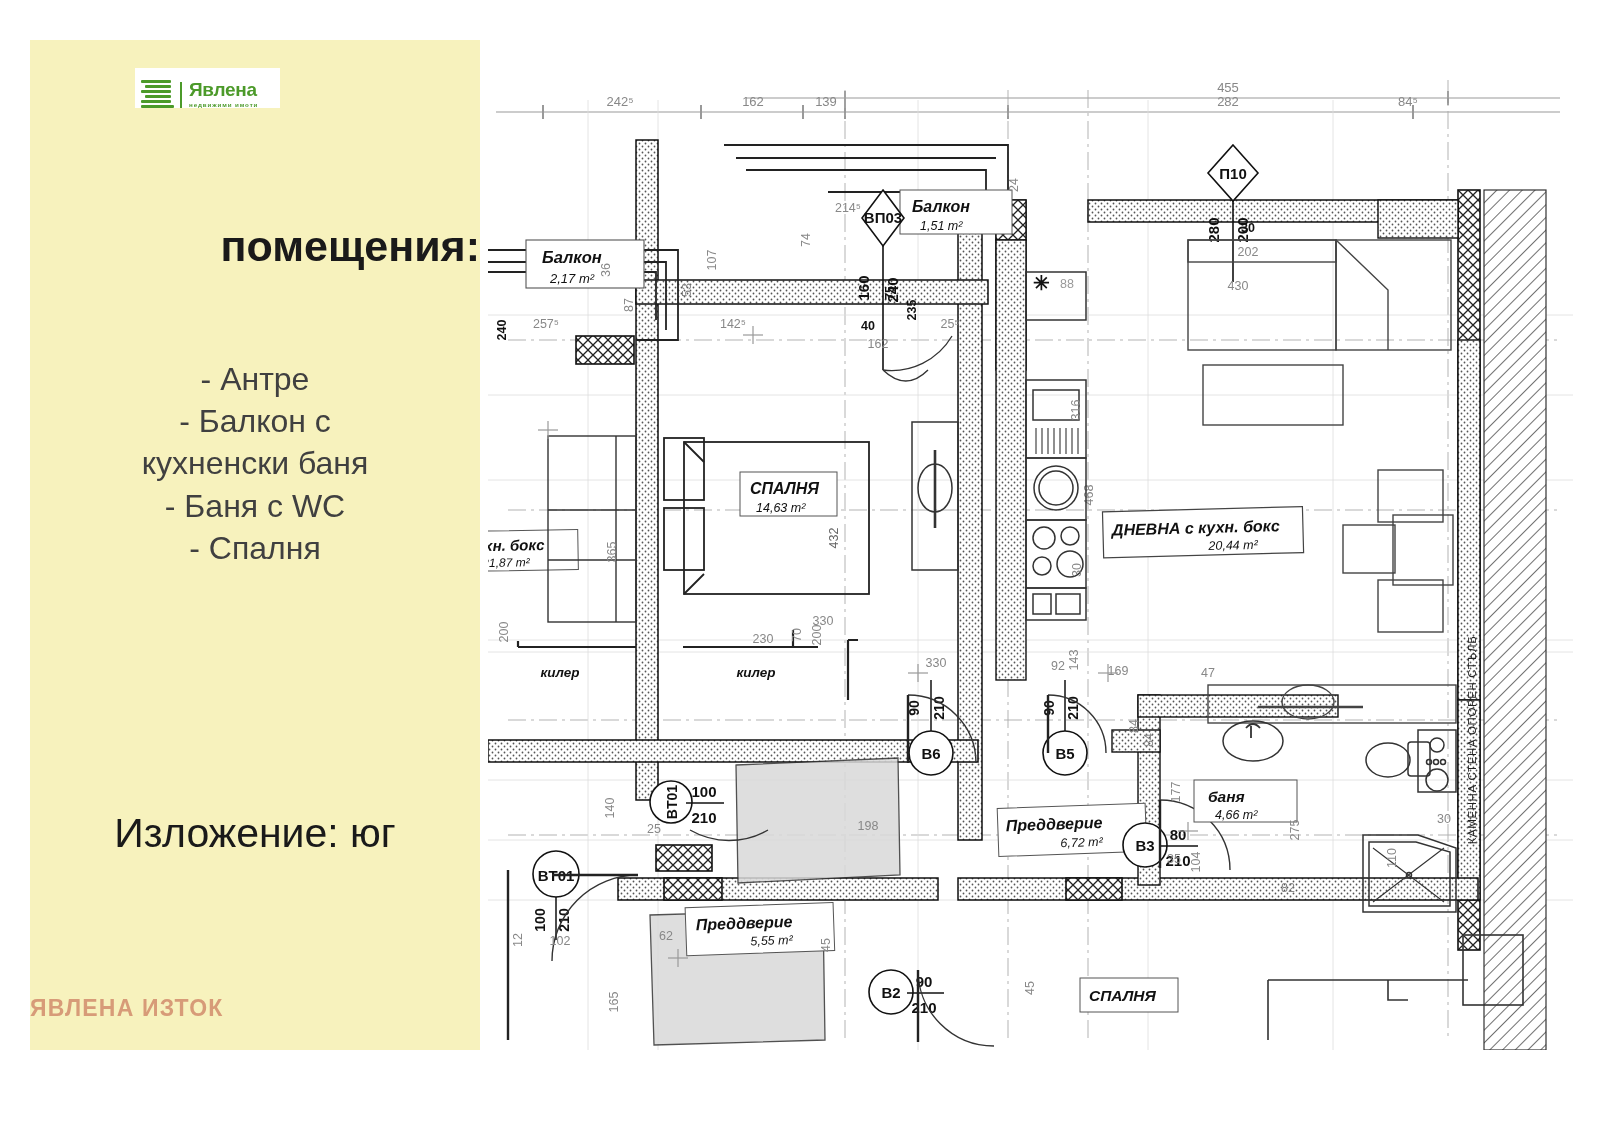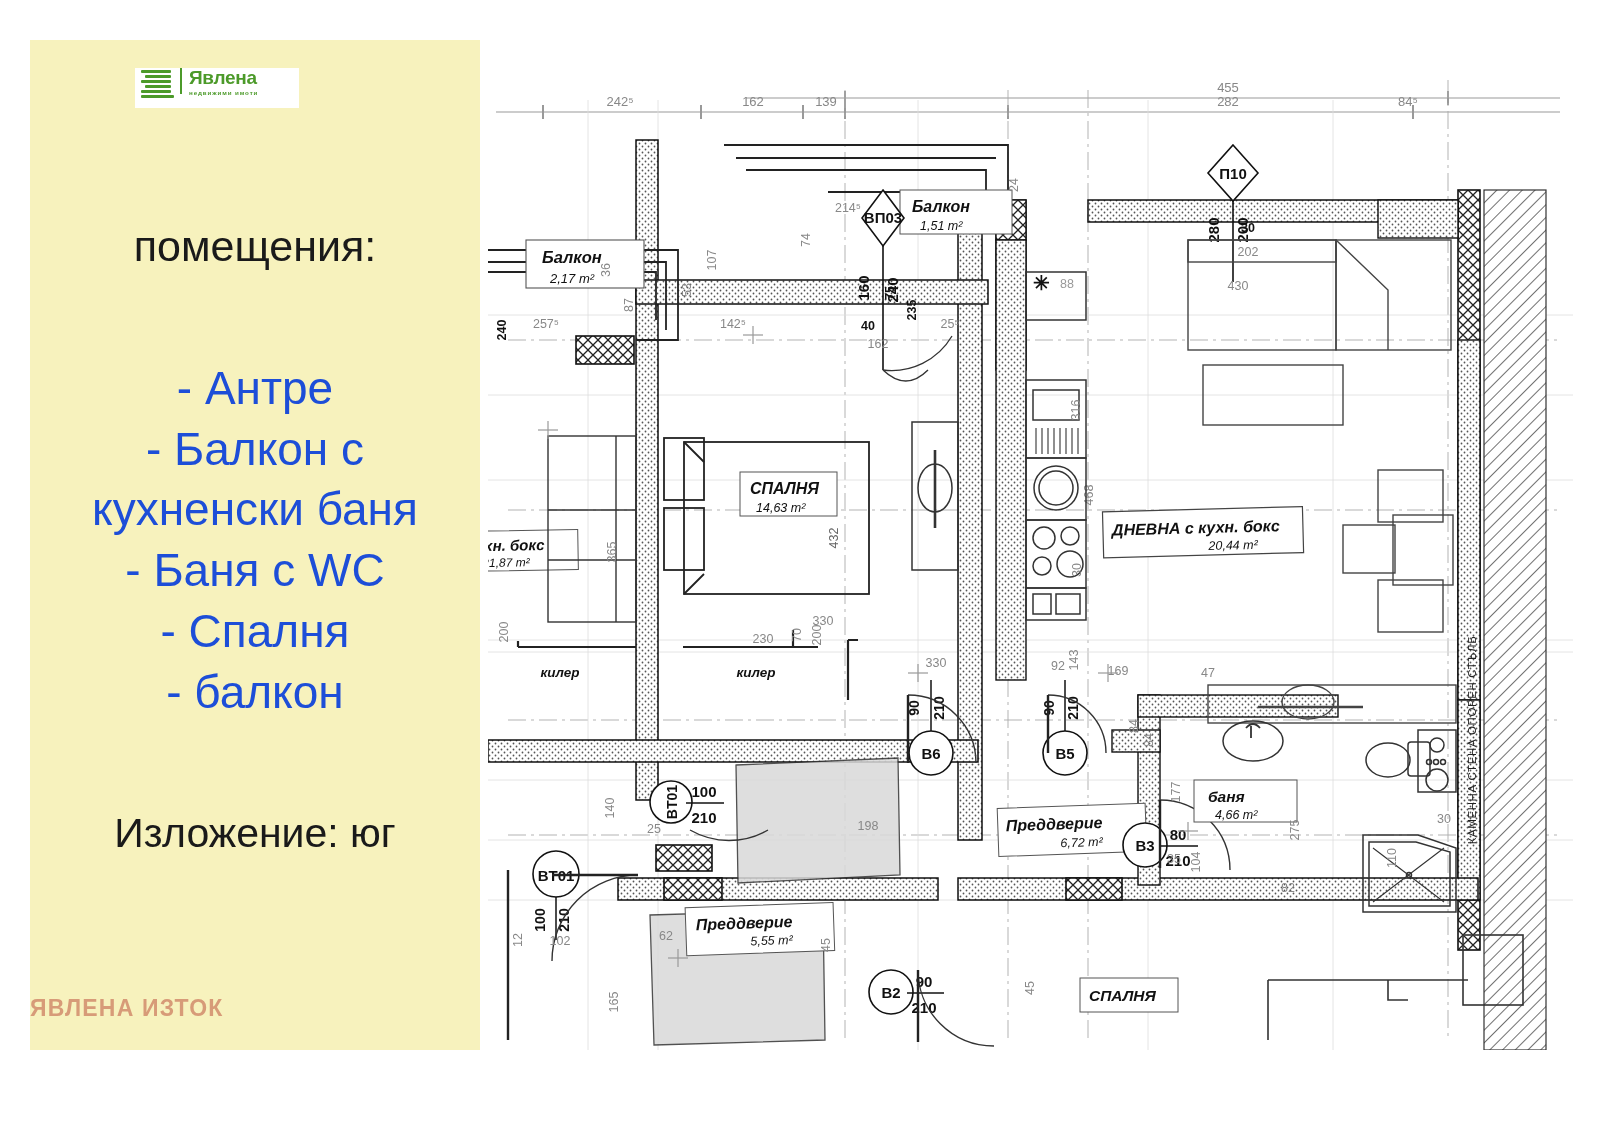--- a/index.html
+++ b/index.html
@@ -13,23 +13,23 @@
   #root { position: relative; width: 1600px; height: 1131px; background: #fff; }
 
   
   #sidebar {
     position: absolute; left: 30px; top: 40px;
     width: 450px; height: 1010px;
     background: #f7f2bd;
   }
   #logo-box {
     position: absolute; left: 105px; top: 28px;
-    width: 164px; height: 40px;
+    width: 145px; height: 40px;
     background: #ffffff;
-    display: flex; align-items: flex-start;
+    display: flex; align-items: flex-end;
   }
   #logo-mark {
     width: 34px; height: 30px; margin-left: 6px;
     position: relative;
   }
   #logo-mark i {
     position: absolute; left: 0; height: 3px; background: #4c9a2a;
     border-radius: 1px;
   }
   #logo-divider {
@@ -39,29 +39,29 @@
   #logo-title {
     font-size: 19px; font-weight: bold; color: #4c9a2a; line-height: 1.0;
     letter-spacing: -0.3px;
   }
   #logo-sub {
     font-size: 6.2px; font-weight: bold; color: #4c9a2a; letter-spacing: 0.9px;
     margin-top: 2px;
   }
   #sidebar-heading {
     position: absolute; left: 0; right: 0; top: 182px;
-    text-align: center; font-size: 43px; color: #1a1a1a;
-    font-weight: 400;
+    text-align: right; font-size: 43px; color: #1a1a1a;
+    font-weight: 700;
   }
   #room-list {
     position: absolute; left: 0; right: 0; top: 318px;
     text-align: center;
   }
   #room-list .room-line {
-    font-size: 46px; color: #1d4ed8; line-height: 1.32; font-weight: 400;
+    font-size: 32px; color: #404040; line-height: 1.32; font-weight: 400;
     white-space: nowrap;
   }
   #exposure {
     position: absolute; left: 0; right: 0; top: 770px;
     text-align: center; font-size: 41px; color: #1a1a1a;
   }
   #sidebar-footer {
     position: absolute; left: 0; right: 0; bottom: 28px;
     text-align: left; font-size: 23px; font-weight: bold;
     color: #d79b78; letter-spacing: 1.2px;
@@ -99,21 +99,20 @@
     </div>
 
     <div id="sidebar-heading">помещения:</div>
 
     <div id="room-list">
       <div class="room-line">- Антре</div>
       <div class="room-line">- Балкон с</div>
       <div class="room-line">кухненски баня</div>
       <div class="room-line">- Баня с WC</div>
       <div class="room-line">- Спалня</div>
-      <div class="room-line">- балкон</div>
     </div>
 
     <div id="exposure">Изложение: юг</div>
 
     <div id="sidebar-footer">ЯВЛЕНА ИЗТОК</div>
   </div>
 
   <div id="plan">
     <svg width="1085" height="1010" viewBox="0 0 1085 1010" xmlns="http://www.w3.org/2000/svg">
       <defs>

